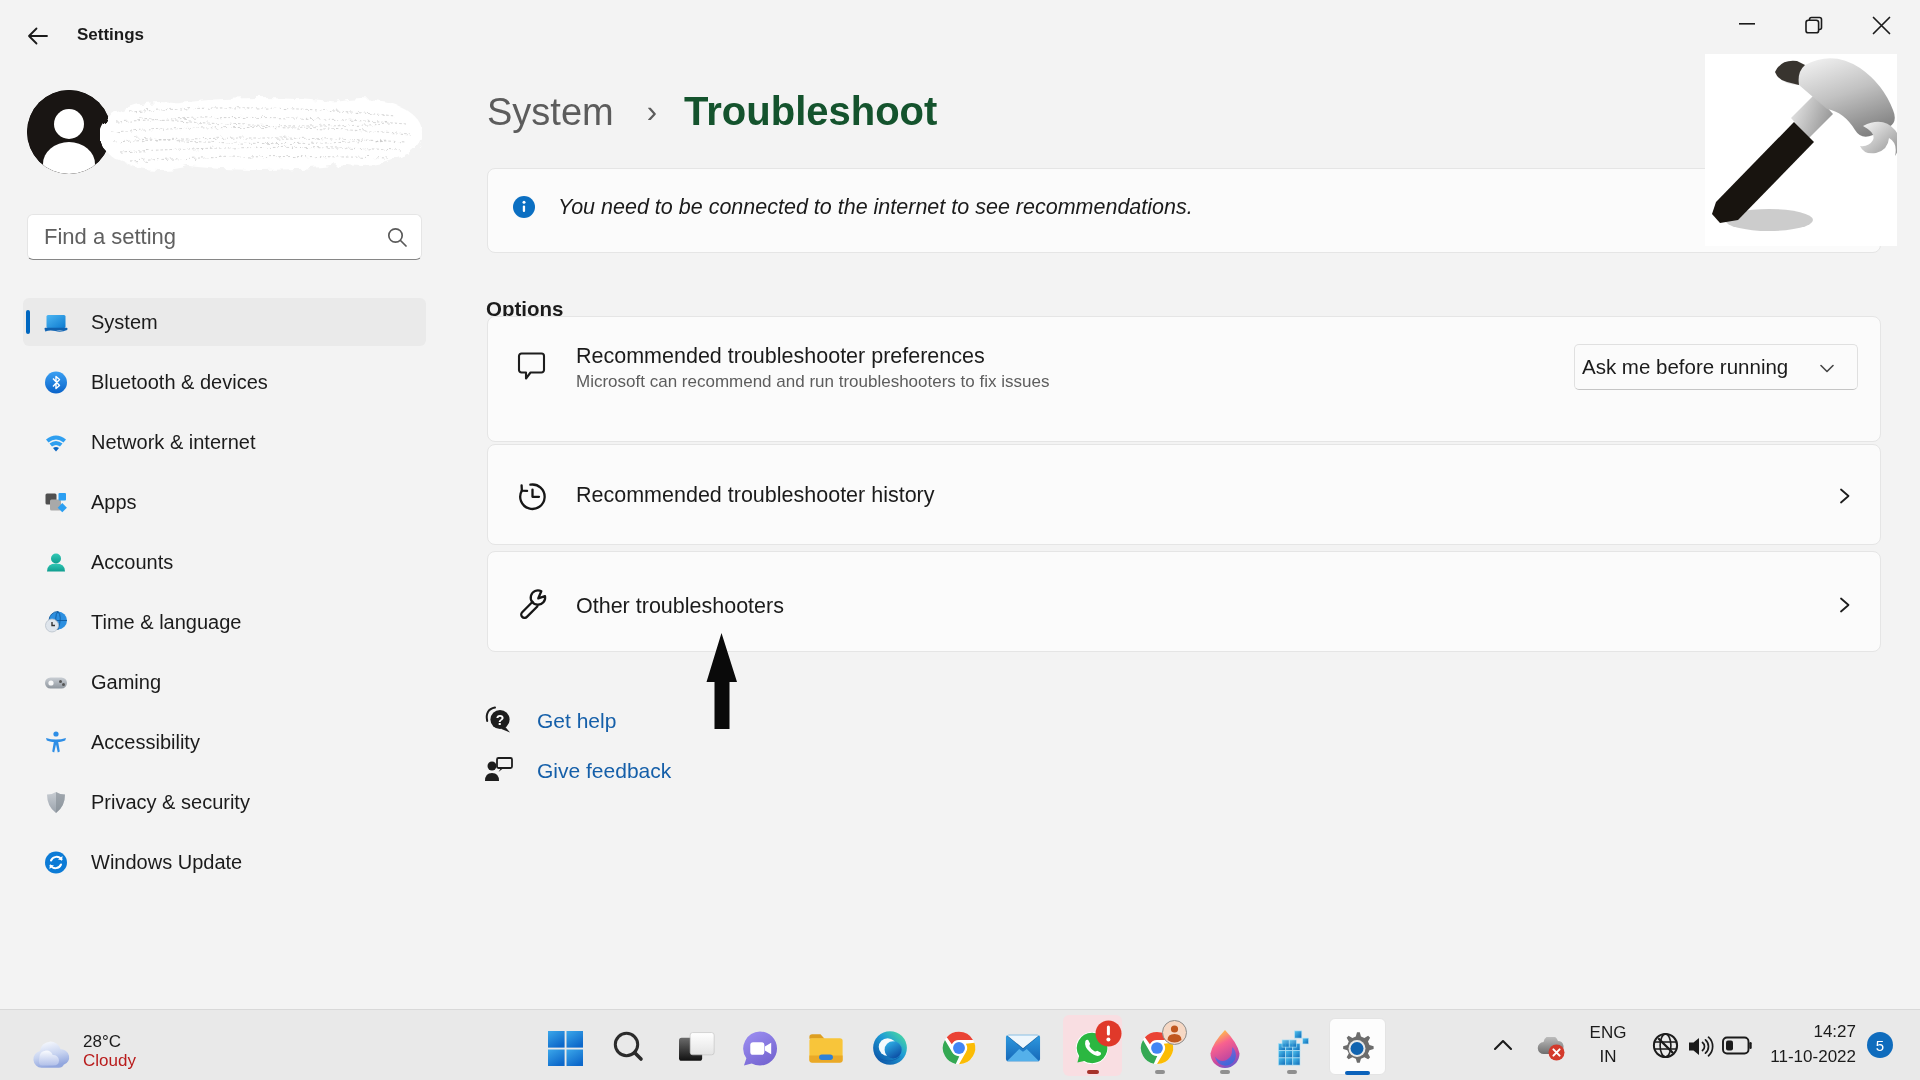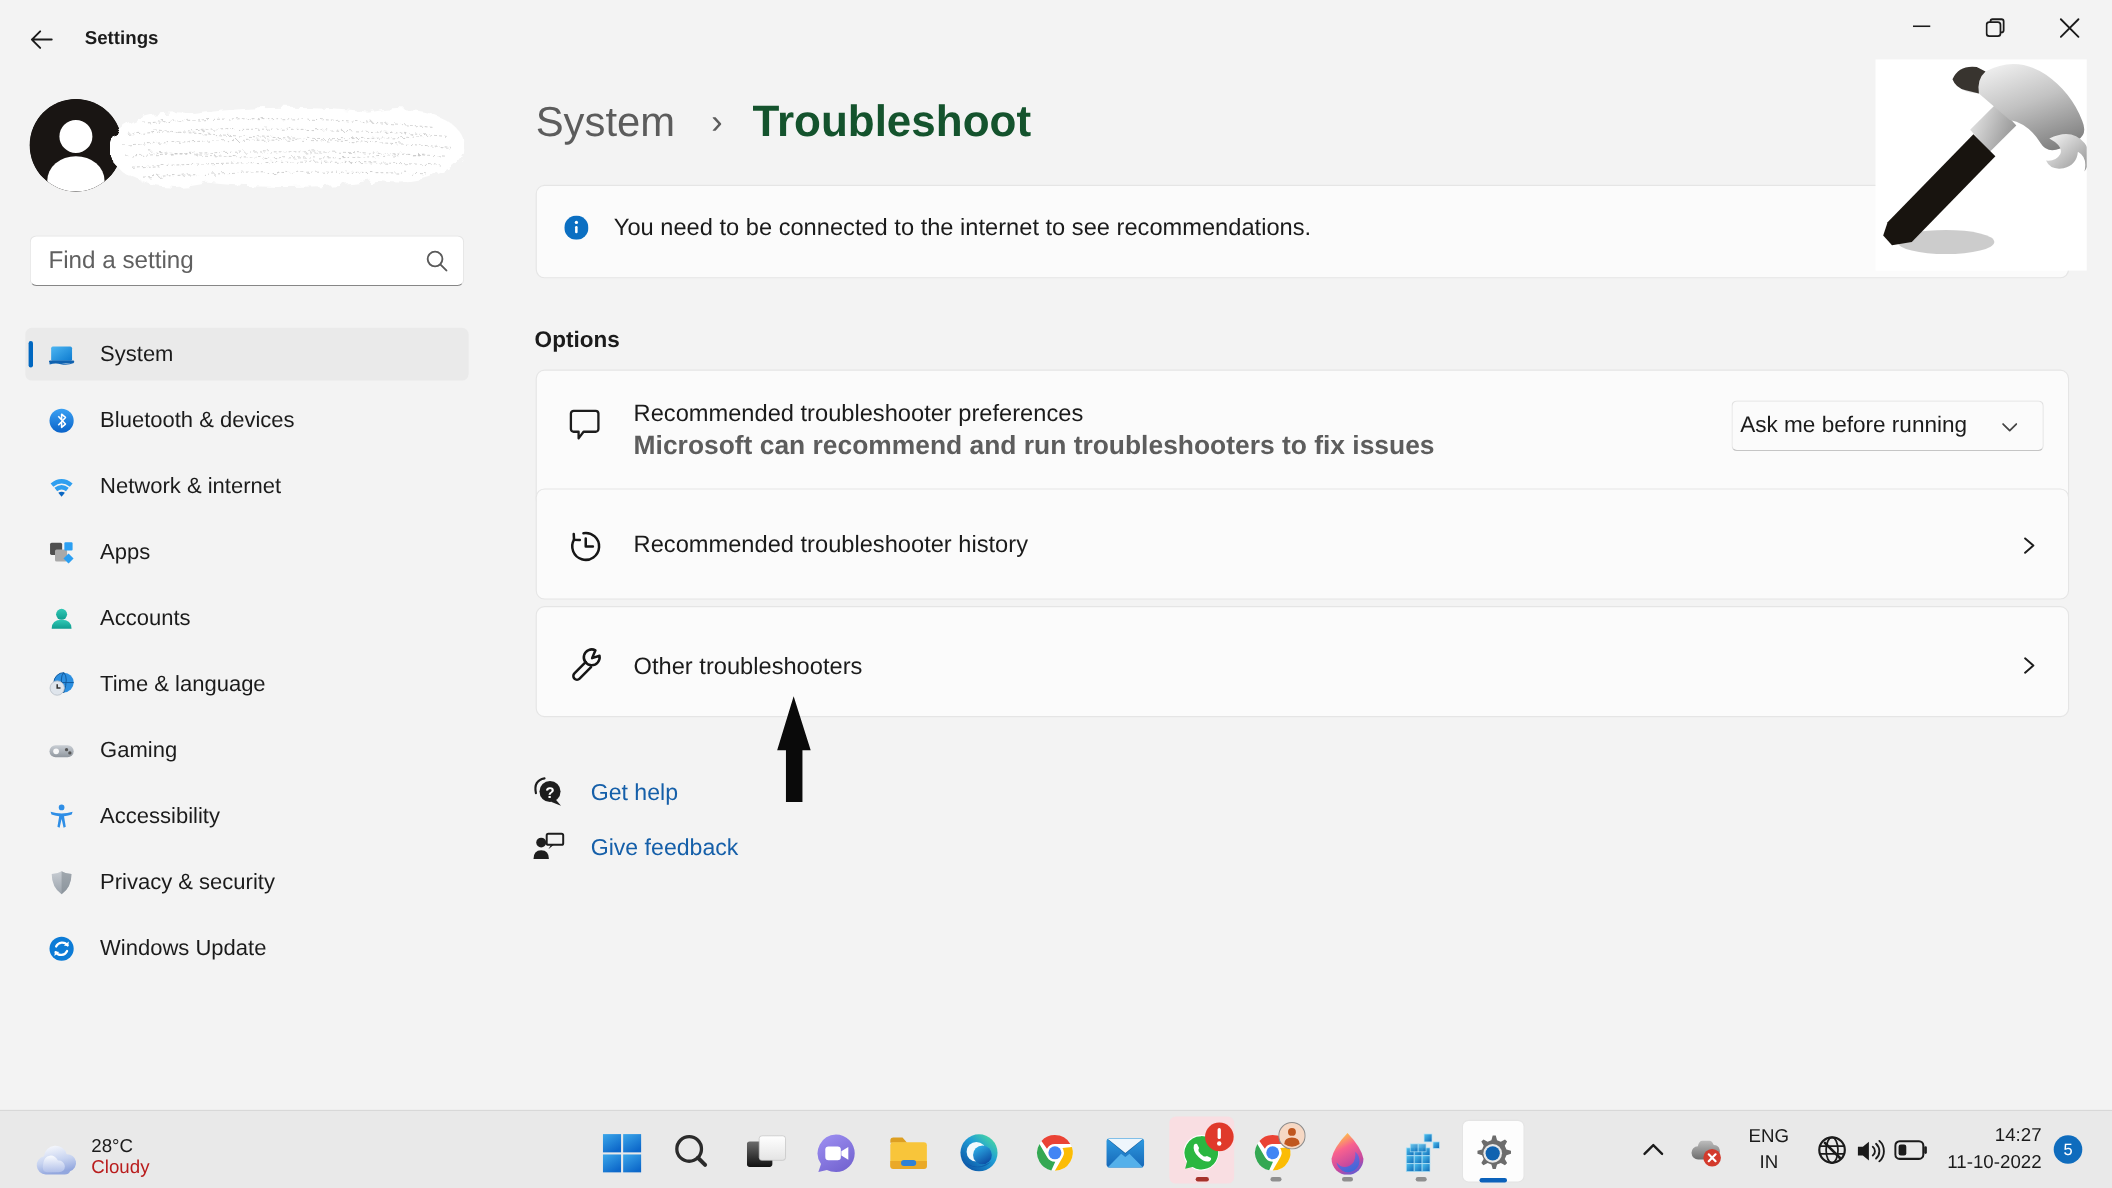--- a/index.html
+++ b/index.html
@@ -43,28 +43,28 @@
 
 #breadcrumb { left:487px; top:92px; font-size:38px; line-height:38px; white-space:nowrap; }
 #breadcrumb .sys { color:#5c5c5c; }
 #breadcrumb .sep { color:#5c5c5c; font-size:31px; vertical-align:3px; padding:0 27px 0 33px; }
 #breadcrumb .page { color:#14532d; font-weight:700; font-size:40px; }
 
 .card {
   position:absolute; left:487px; width:1394px;
   background:#fbfbfb; border:1px solid #e5e5e5; border-radius:8px;
 }
-#infocard { top:168px; height:85px; }
+#infocard { top:168px; height:85px;font-style:italic; }
 #infocard .txt { position:absolute; left:70px; top:26px; font-size:21.5px; color:#1b1b1b; }
 
 #optlabel { left:486px; top:297px; font-size:20.5px; font-weight:700; color:#1b1b1b; }
 
-#card1 { top:336px; height:126px; }
+#card1 { top:316px; height:126px; }
 #card1 .t1 { position:absolute; left:88px; top:27px; font-size:21.5px; color:#1b1b1b; }
-#card1 .t2 { position:absolute; left:88px; top:55px; font-size:24px; color:#5d5d5d;font-weight:bold; }
+#card1 .t2 { position:absolute; left:88px; top:55px; font-size:17px; color:#5d5d5d; }
 #combo {
   position:absolute; left:1086px; top:27px; width:284px; height:46px;
   background:#fbfbfb; border:1px solid #e0e0e0; border-bottom-color:#c5c5c5;
   border-radius:5px; display:flex; align-items:center;
 }
 #combo span { margin-left:7px; font-size:20.5px; color:#1b1b1b; }
 
 #card2 { top:444px; height:101px; }
 #card3 { top:551px; height:101px; }
 .rowtitle { position:absolute; left:88px; font-size:21.5px; color:#1b1b1b; }

